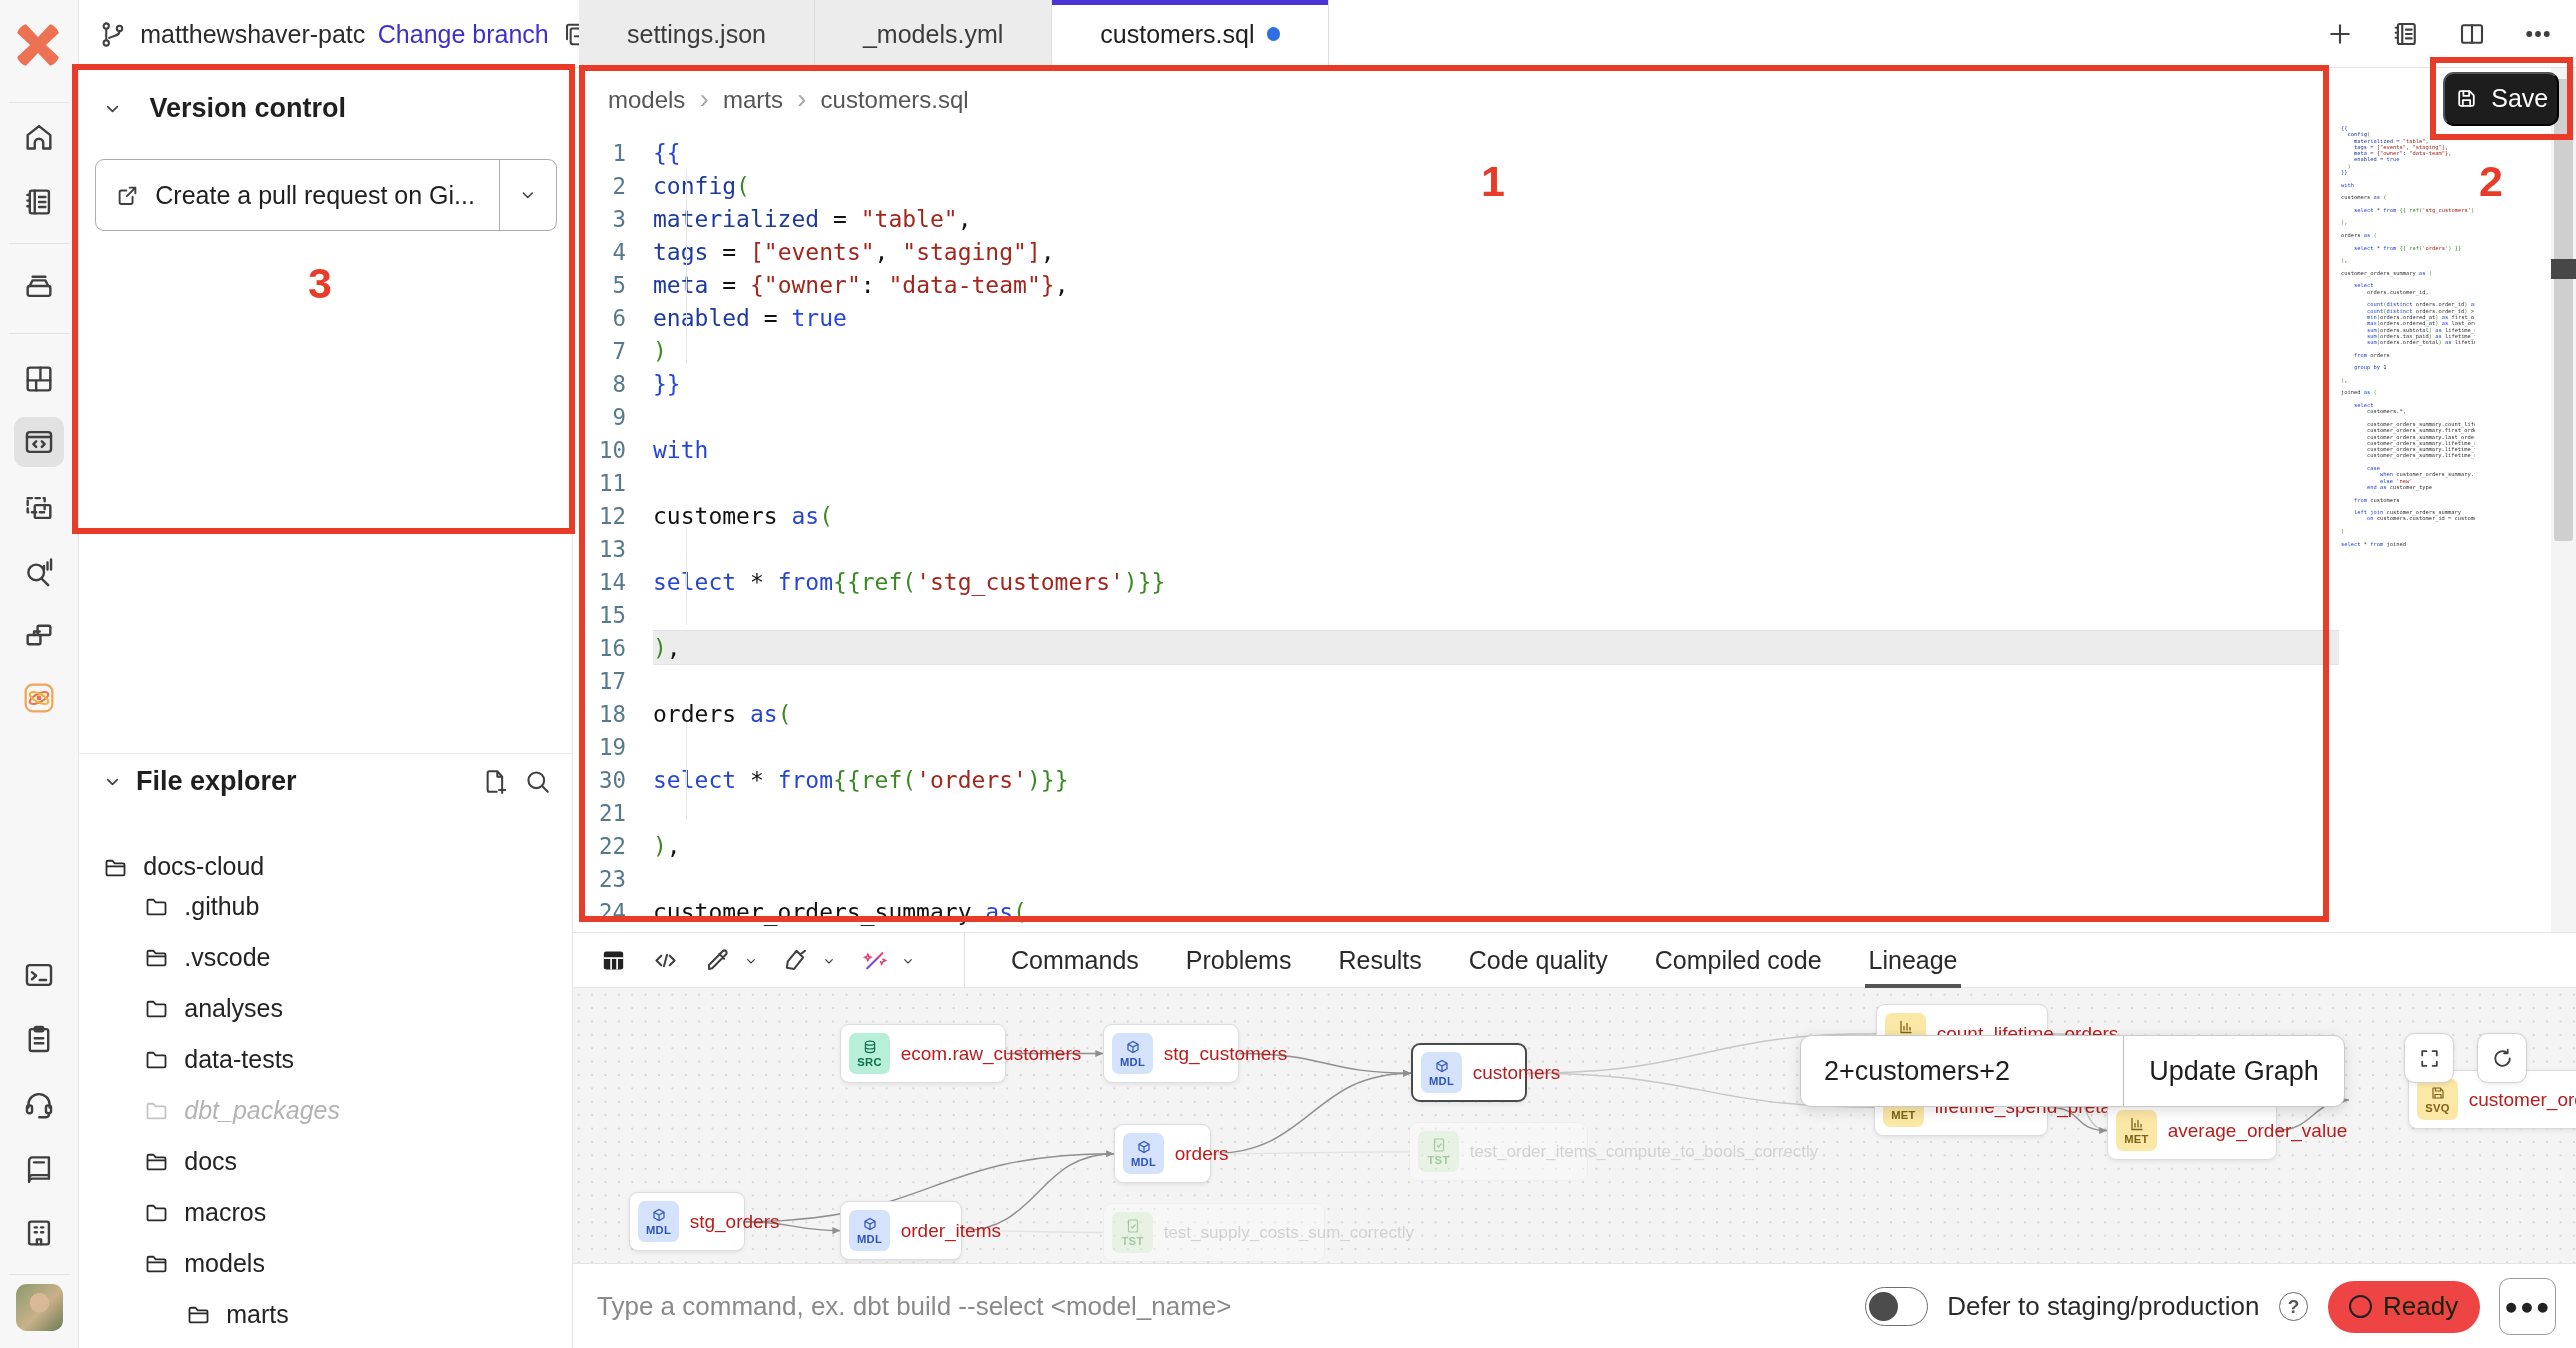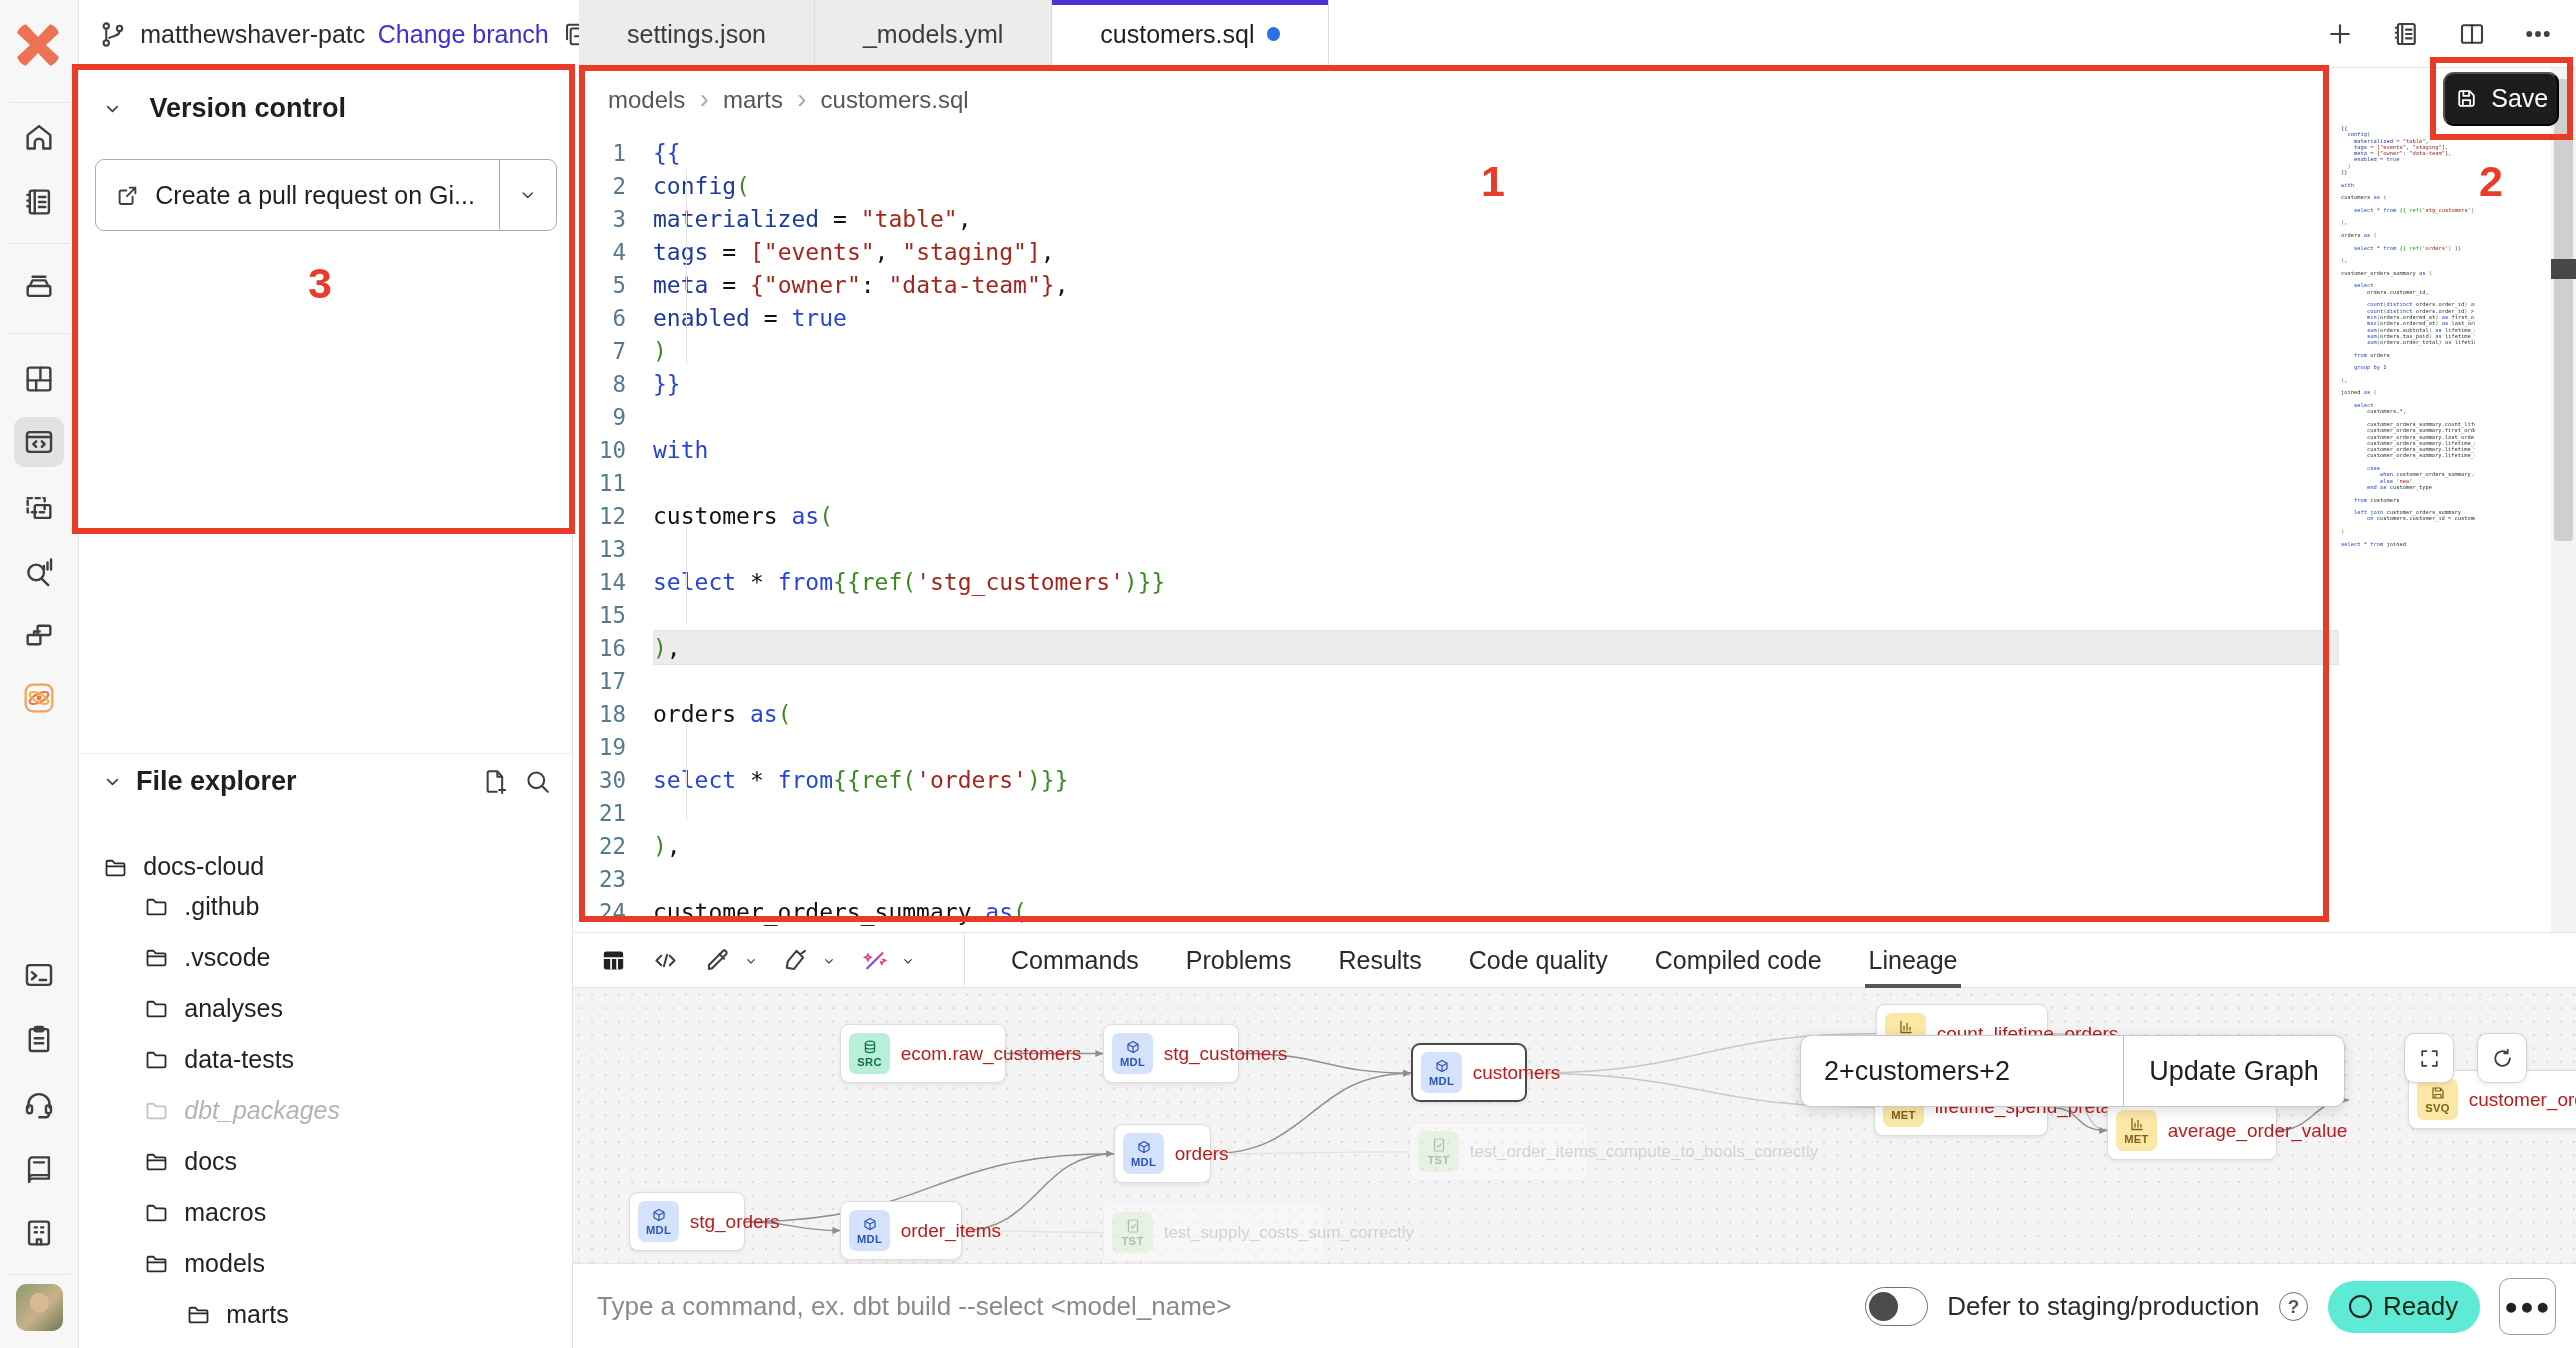--- a/index.html
+++ b/index.html
@@ -112,21 +112,21 @@
   #btn-refresh{left:1905px}
 
   
   #statusbar{position:absolute;left:572px;top:1263px;width:2004px;height:86px;background:#fff;border-top:0.9px solid #e4e4e4;z-index:2;display:flex;align-items:center}
   #cmd-input{margin-left:25px;font-size:26px;color:#8a8a8a;flex:1;white-space:nowrap;overflow:hidden}
   #status-right{display:flex;align-items:center;gap:19.7px;margin-right:19.7px}
   #defer-toggle{width:63px;height:39px;border:1.8px solid #6f6f6f;border-radius:19.7px;background:#fff;position:relative;flex:none}
   #defer-knob{position:absolute;left:3.6px;top:3.6px;width:29px;height:29px;border-radius:50%;background:#4c4c4c}
   #defer-label{font-size:26px;color:#2b2b2b;white-space:nowrap}
   #help-q{width:29px;height:29px;border:1.8px solid #6a6a6a;border-radius:50%;color:#555;font-size:19px;display:flex;align-items:center;justify-content:center;font-weight:bold;flex:none}
-  #ready-badge{height:52px;background:#5eead4;border-radius:26px;display:flex;align-items:center;gap:10.7px;padding:0 21.5px;font-size:26px;color:#12260f}
+  #ready-badge{height:52px;background:#ef4444;border-radius:26px;display:flex;align-items:center;gap:10.7px;padding:0 21.5px;font-size:26px;color:#12260f}
   #ready-ring{width:23px;height:23px;border:2.7px solid #222;border-radius:50%;flex:none}
   #more-btn{width:57px;height:57px;border:1.3px solid #9a9a9a;border-radius:10.7px;display:flex;align-items:center;justify-content:center;font-size:23px;letter-spacing:1.8px;color:#222}
 
   
   #annotations{position:absolute;left:0;top:0;width:2576px;height:1349px;z-index:50;pointer-events:none}
   .abox{position:absolute;border:6.3px solid #e83b28}
   .anum{position:absolute;font-size:43px;font-weight:bold;color:#e83b28;font-family:"Liberation Sans",sans-serif}
 </style>
 </head>
 <body>

